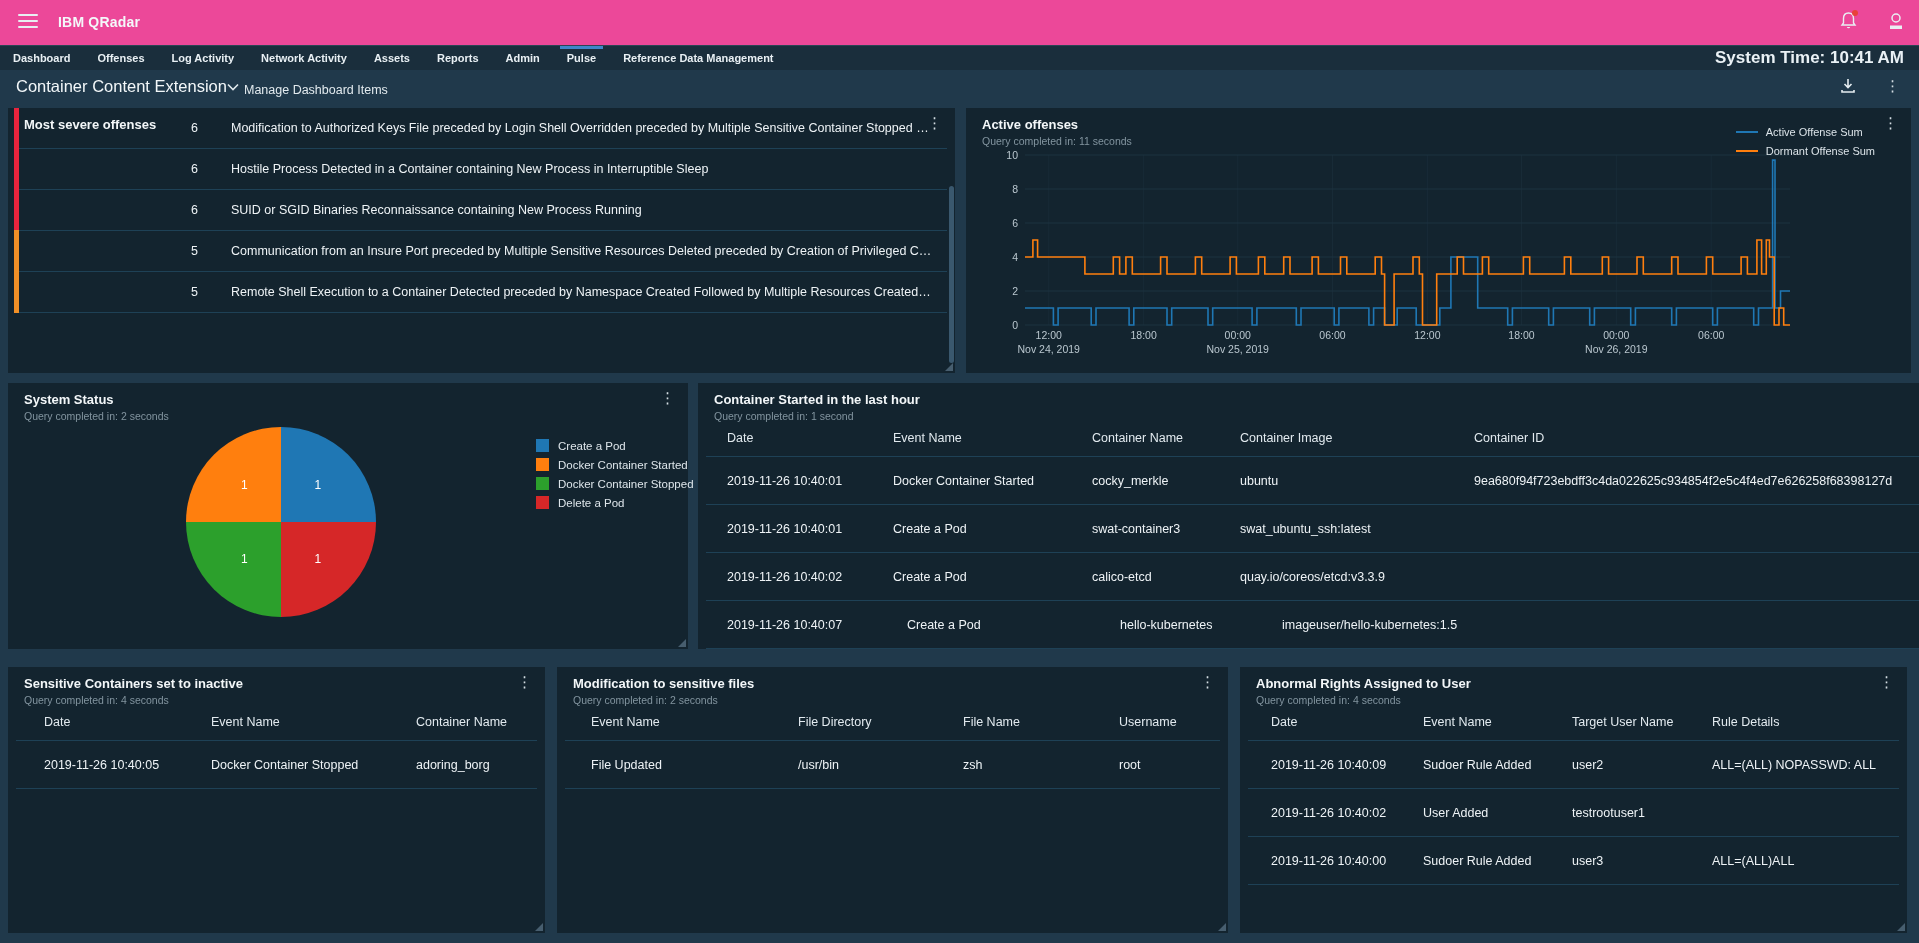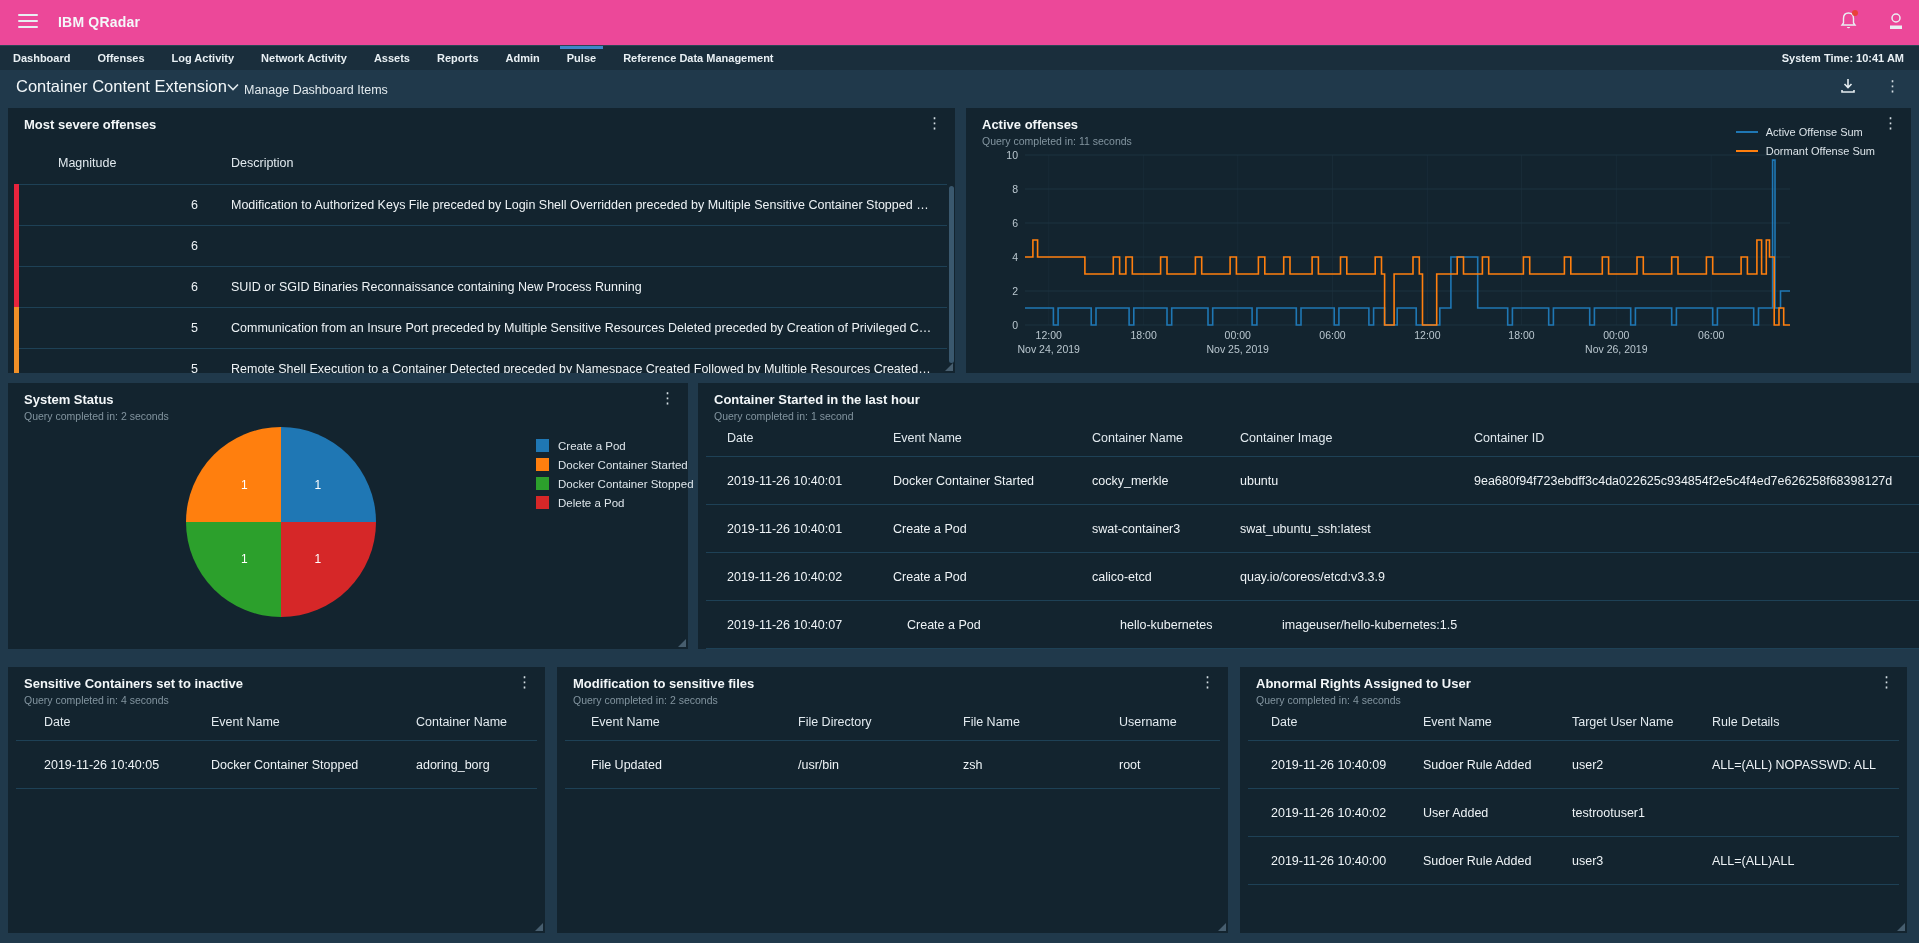--- a/index.html
+++ b/index.html
@@ -16,21 +16,21 @@
   .topbar-icons{position:absolute;right:12px;top:9px;display:flex;gap:26px;align-items:center;}
   .icon-btn{position:relative;width:22px;height:24px;cursor:pointer;display:flex;align-items:center;justify-content:center;}
   .notif-dot{position:absolute;right:1px;top:1px;width:6px;height:6px;border-radius:50%;background:#e8413a;}
   
   .navbar{position:absolute;left:0;top:46px;width:1919px;height:24px;background:#1a2e3c;}
   .nav-tabs{position:absolute;left:13px;top:0;height:24px;display:flex;}
   .nav-tab{position:relative;height:24px;display:flex;align-items:center;margin-right:27px;
     font-size:11px;font-weight:bold;color:#e9f0f4;cursor:pointer;white-space:nowrap;}
   .nav-tab.active::before{content:"";position:absolute;left:-7px;right:-7px;top:0;height:3px;background:#3f86c8;}
   .system-time{position:absolute;right:15px;top:0;height:24px;display:flex;align-items:center;
-    font-size:11px;font-weight:bold;color:#eaf1f5;}
+    font-size:17px;font-weight:bold;color:#eaf1f5;}
   
   .titlebar{position:absolute;left:0;top:70px;width:1919px;height:38px;}
   .dash-select{position:absolute;left:16px;top:7px;display:flex;align-items:center;gap:0;cursor:pointer;}
   .dash-title{font-size:16.5px;color:#f2f7f9;}
   .manage-link{position:absolute;left:244px;top:13px;font-size:12.5px;color:#e2eaee;cursor:pointer;}
   .titlebar-icons{position:absolute;right:14px;top:6px;display:flex;gap:24px;align-items:center;}
   
   .panel{position:absolute;background:#13242f;}
   #p-severe   {left:8px;   top:108px; width:947px;  height:265px; overflow:hidden;}
   #p-active   {left:966px; top:108px; width:945px;  height:265px;}
@@ -129,32 +129,29 @@
         <path d="M2 12 L2 14 L14 14 L14 12" fill="none" stroke="#e5edf1" stroke-width="1.6"></path>
       </svg>
     <div class="kebab" style="position:static">⋮</div>
   </div>
 </div>
 
 <section class="panel" id="p-severe">
   <div class="panel-title">Most severe offenses</div>
   <div class="kebab">⋮</div>
   <div class="tbl" id="tbl-severe" style="top:0">
-      <div class="trow head">
-        <div class="cell c-mag">Magnitude</div>
-        <div class="cell c-desc">Description</div>
-      </div>
       <div class="trow">
         <div class="sev-bar" style="background: rgb(232, 36, 61);"></div>
         <div class="cell c-mag">6</div>
         <div class="cell c-desc">Modification to Authorized Keys File preceded by Login Shell Overridden preceded by Multiple Sensitive Container Stopped preceded by Cre...</div>
       </div>
       <div class="trow">
         <div class="sev-bar" style="background: rgb(232, 36, 61);"></div>
         <div class="cell c-mag">6</div>
+        <div class="cell c-desc">Hostile Process Detected in a Container containing New Process in Interruptible Sleep</div>
       </div>
       <div class="trow">
         <div class="sev-bar" style="background: rgb(232, 36, 61);"></div>
         <div class="cell c-mag">6</div>
         <div class="cell c-desc">SUID or SGID Binaries Reconnaissance containing New Process Running</div>
       </div>
       <div class="trow">
         <div class="sev-bar" style="background: rgb(241, 144, 39);"></div>
         <div class="cell c-mag">5</div>
         <div class="cell c-desc">Communication from an Insure Port preceded by Multiple Sensitive Resources Deleted preceded by Creation of Privileged Container containi...</div>

